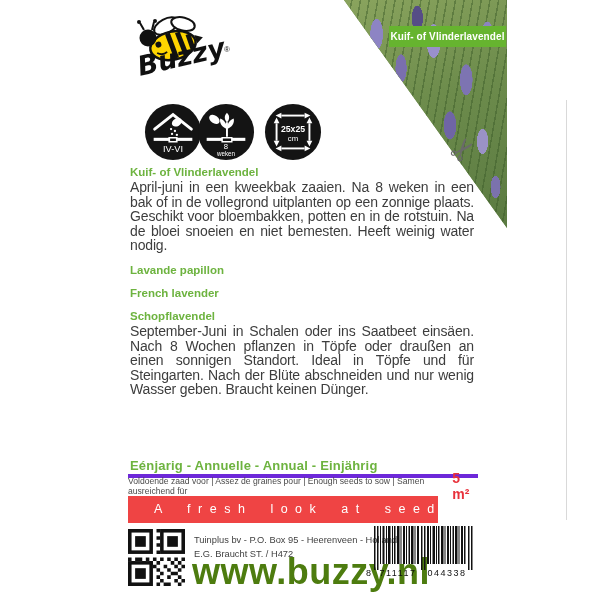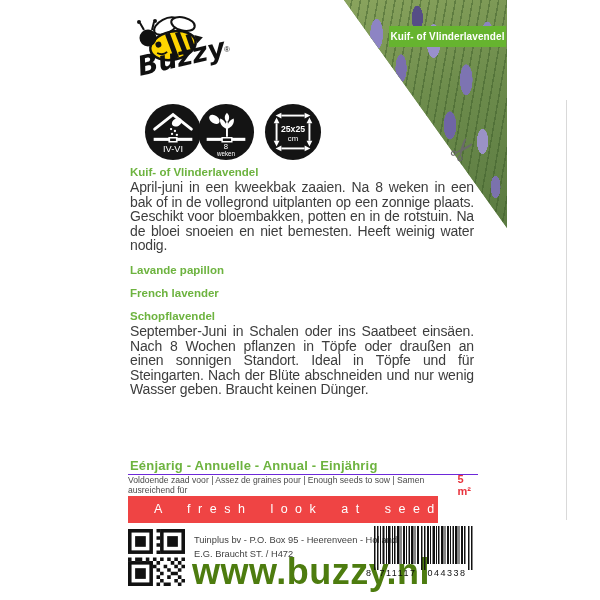--- a/index.html
+++ b/index.html
@@ -47,23 +47,23 @@
   .column { position:absolute; left:130px; top:166px; width:344px; }
   .sect { margin-bottom:11px; }
   .sect h3 { color:#6db33f; font-size:11.5px; font-weight:bold; margin-bottom:2px; }
   .sect p { font-size:14px; line-height:14.6px; letter-spacing:-0.15px;
     text-align:justify; color:#3d3d3d; }
 
   .lifecycle { position:absolute; left:130px; top:458px; width:344px;
     color:#6db33f; font-size:13px; font-weight:bold; letter-spacing:.2px; }
 
   .seedsrow { position:absolute; left:128px; top:474px; width:350px; height:20px;
-    border-top:1px solid #6d28d9; display:flex; align-items:center; gap:4px;
+    border-top:4px solid #6d28d9; display:flex; align-items:center; gap:4px;
     font-size:8.6px; color:#4a4a4a; }
-  .seedsrow .qty { color:#e8323c; font-weight:bold; font-size:11px; }
+  .seedsrow .qty { color:#e8323c; font-weight:bold; font-size:14px; }
 
   .tagbar { position:absolute; left:128px; top:496px; width:310px; height:27px;
     background:#ef4444; color:#fff; font-size:12.5px; line-height:27px;
     letter-spacing:7.5px; word-spacing:7px; padding-left:26px; white-space:nowrap; overflow:hidden; }
 
   
   .qr { position:absolute; left:128px; top:529px; width:57px; height:57px; }
   .address { position:absolute; left:194px; top:533px; font-size:9.3px; color:#3f3f3f; line-height:14px; }
   .website { position:absolute; left:192px; top:551px; font-size:36px; font-weight:bold;
     color:#4d7c0f; letter-spacing:.5px; }

